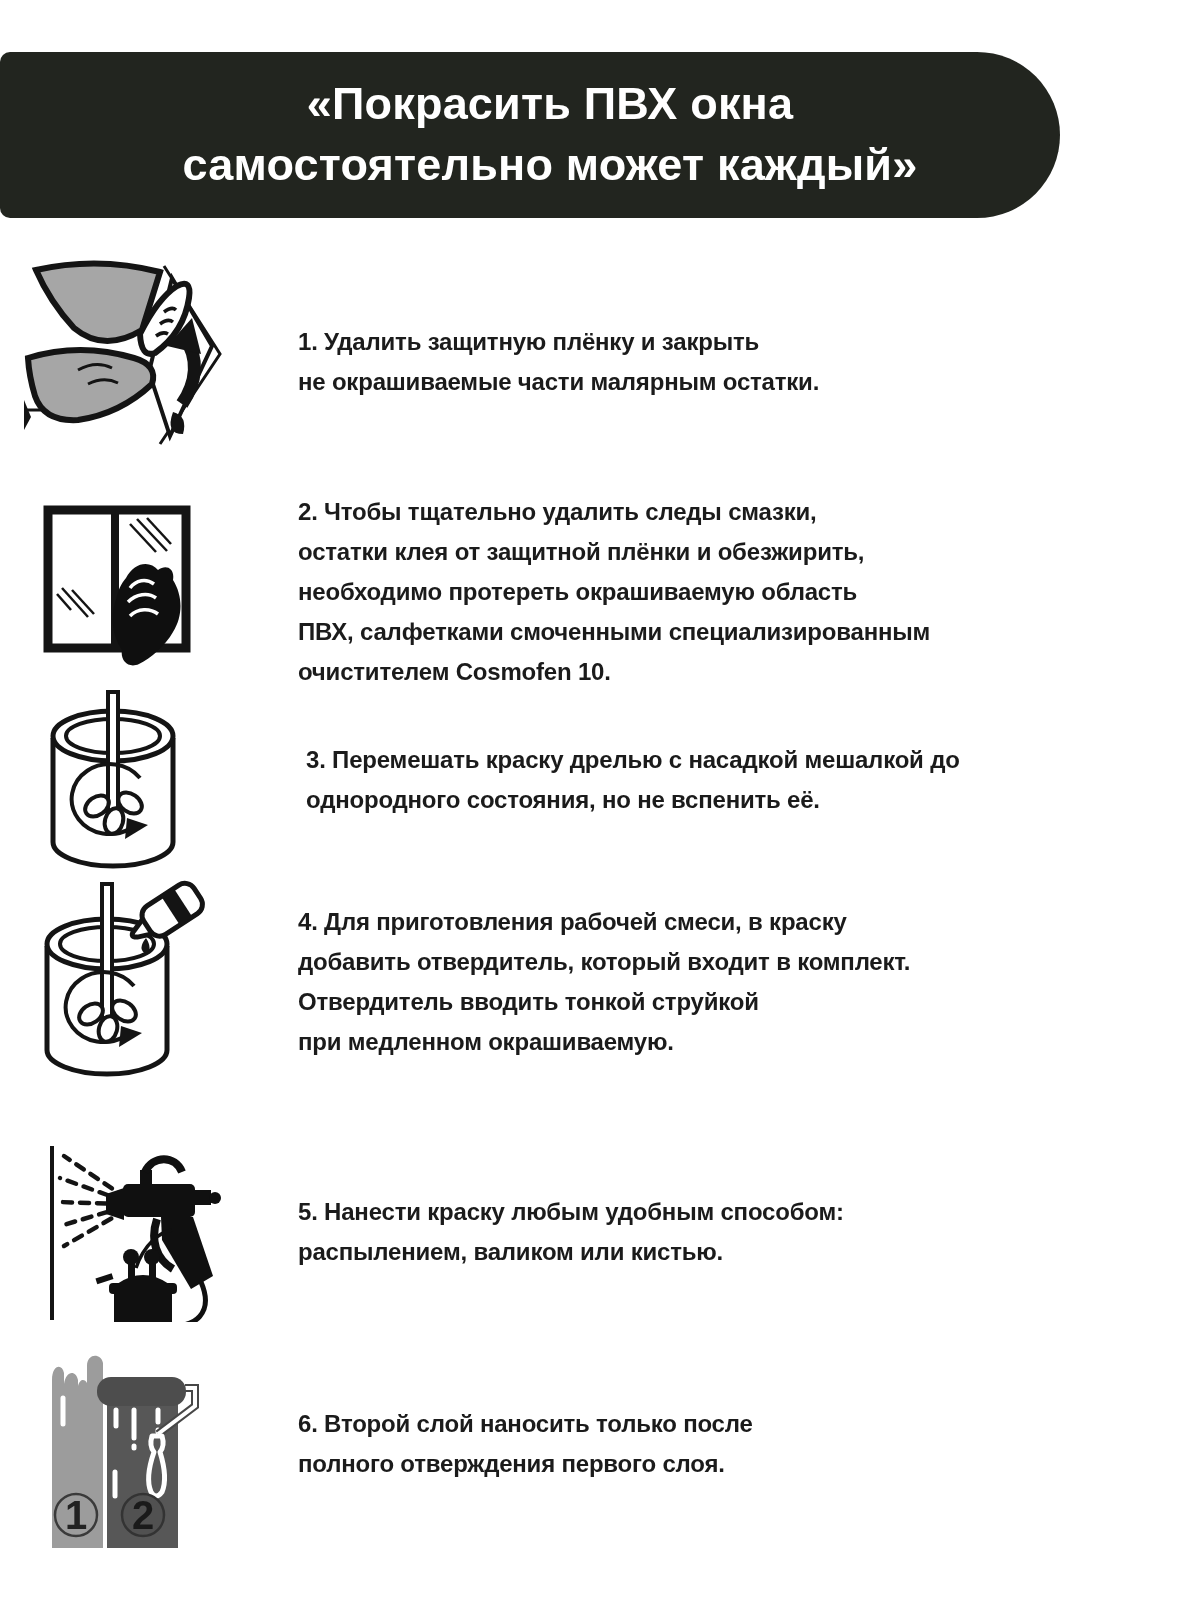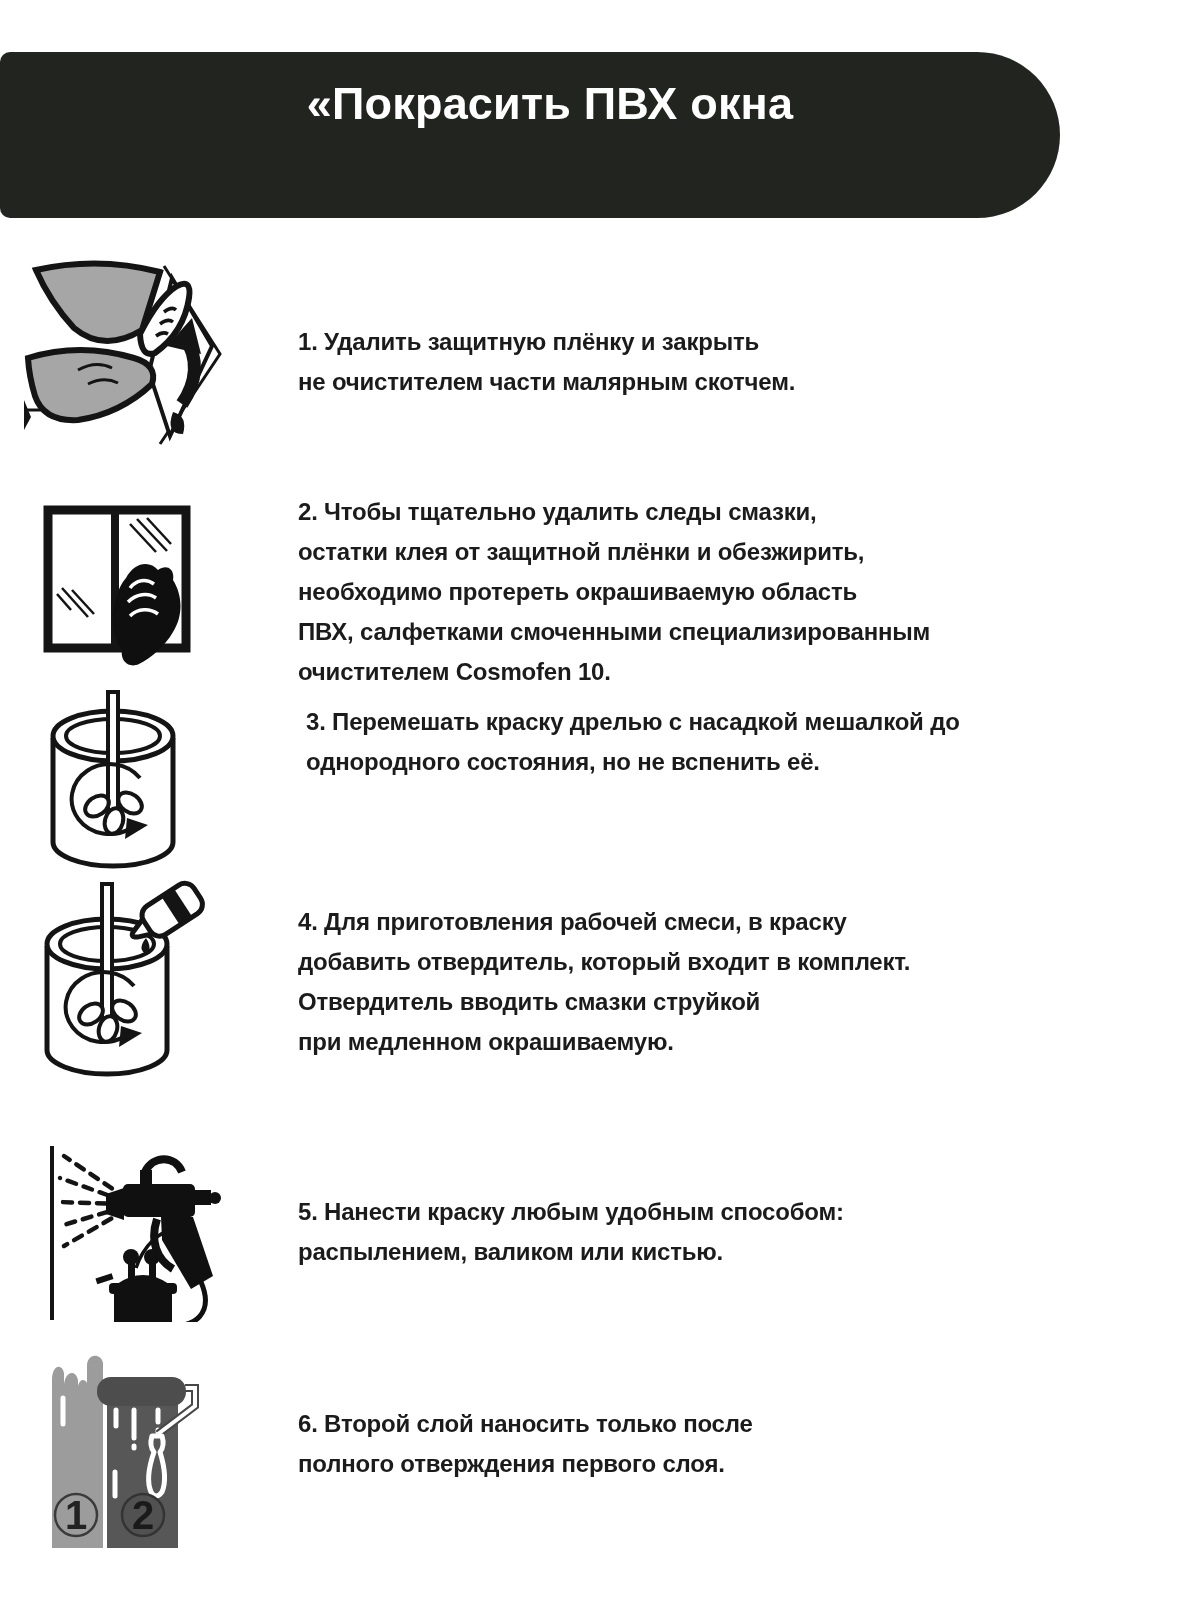--- a/index.html
+++ b/index.html
@@ -28,54 +28,55 @@
     position:absolute;
     font-size:24px; font-weight:700; color:#1b1b1b;
     line-height:40px; letter-spacing:-0.2px; white-space:nowrap;
   }
   .icon { position:absolute; }
   #icon1 { left:22px;  top:260px; }
   #text1 { left:298px; top:322px; }
   #icon2 { left:42px;  top:502px; }
   #text2 { left:298px; top:492px; }
   #icon3 { left:46px;  top:690px; }
-  #text3 { left:306px; top:702px; }
+  #text3 { left:306px; top:740px; }
   #icon4 { left:40px;  top:878px; }
   #text4 { left:298px; top:902px; }
   #icon5 { left:44px;  top:1140px; }
   #text5 { left:298px; top:1192px; }
   #icon6 { left:48px;  top:1350px; }
   #text6 { left:298px; top:1404px; }
 </style>
 </head>
 <body>
 
 <div class="page">
 
   <div class="banner">
     <div class="banner-line">«Покрасить ПВХ окна</div>
+    <div class="banner-line">самостоятельно может каждый»</div>
   </div>
 
   <svg id="icon1" class="icon" width="206" height="188" viewBox="0 0 206 188">
     <path d="M142,6 L198,94 L138,184" fill="none" stroke="#141414" stroke-width="3"></path>
     <line x1="2" y1="150" x2="46" y2="150" stroke="#141414" stroke-width="3"></line>
     <path d="M2,140 L9,157 L2,170 Z" fill="#141414"></path>
     <path d="M150,18 L190,86 L148,176 L127,112 Z" fill="#ffffff" stroke="#141414" stroke-width="4"></path>
     <path d="M14,10 Q76,-4 138,12 L120,70 Q82,93 52,68 Q28,42 14,10 Z" fill="#a6a6a6" stroke="#141414" stroke-width="6"></path>
     <path d="M118,74 Q136,38 155,26 Q170,18 167,38 Q162,72 133,93 Q119,98 118,74 Z" fill="#ffffff" stroke="#141414" stroke-width="6"></path>
     <path d="M142,52 q8,-6 12,-2 M138,64 q8,-6 13,-2 M134,76 q7,-5 12,-2" stroke="#141414" stroke-width="3.5" fill="none"></path>
     <path d="M6,98 Q58,82 112,98 Q136,105 130,124 Q98,154 56,160 Q22,162 13,136 Q7,116 6,98 Z" fill="#a6a6a6" stroke="#141414" stroke-width="6"></path>
     <path d="M56,110 q18,-10 34,-2 M66,124 q16,-8 30,-1" stroke="#141414" stroke-width="3" fill="none"></path>
     <path d="M160,144 C175,122 177,98 163,78" stroke="#141414" stroke-width="13" fill="none"></path>
     <polygon points="145,86 170,58 179,94" fill="#141414"></polygon>
     <path d="M151,152 q15,4 10,22 q-18,0 -10,-22 Z" fill="#141414"></path>
   </svg>
   <div id="text1" class="step-text">
     <div>1. Удалить защитную плёнку и закрыть</div>
-    <div>не очистителем части малярным скотчем.</div>
+    <div>не окрашиваемые части малярным остатки.</div>
   </div>
 
   <svg id="icon2" class="icon" width="152" height="166" viewBox="0 0 152 166">
     <rect x="6" y="8" width="138" height="138" fill="#ffffff" stroke="#141414" stroke-width="9"></rect>
     <line x1="73" y1="8" x2="73" y2="146" stroke="#141414" stroke-width="8"></line>
     <g stroke="#141414" stroke-width="2.5">
       <line x1="15" y1="92" x2="29" y2="108"></line>
       <line x1="20" y1="86" x2="46" y2="115"></line>
       <line x1="30" y1="88" x2="52" y2="112"></line>
       <line x1="88" y1="22" x2="114" y2="50"></line>
@@ -133,21 +134,21 @@
     <g transform="rotate(-33 130 32)">
       <path d="M104,24 L88,30 Q81,33 88,37 L104,43 Z" fill="#ffffff" stroke="#141414" stroke-width="5"></path>
       <rect x="102" y="16" width="60" height="34" rx="11" fill="#ffffff" stroke="#141414" stroke-width="5"></rect>
       <rect x="130" y="16" width="15" height="34" fill="#141414"></rect>
     </g>
     <path d="M106,60 q7,11 0,16 q-9,-5 0,-16 Z" fill="#141414"></path>
   </svg>
   <div id="text4" class="step-text">
     <div>4. Для приготовления рабочей смеси, в краску</div>
     <div>добавить отвердитель, который входит в комплект.</div>
-    <div>Отвердитель вводить смазки струйкой</div>
+    <div>Отвердитель вводить тонкой струйкой</div>
     <div>при медленном окрашиваемую.</div>
   </div>
 
   <svg id="icon5" class="icon" width="180" height="182" viewBox="0 0 180 182">
     <line x1="8" y1="6" x2="8" y2="180" stroke="#141414" stroke-width="4"></line>
     <g stroke="#141414" stroke-width="4.5" stroke-dasharray="9 8" stroke-linecap="round">
       <line x1="82" y1="58" x2="20" y2="16"></line>
       <line x1="80" y1="61" x2="16" y2="38"></line>
       <line x1="79" y1="64" x2="15" y2="62"></line>
       <line x1="80" y1="67" x2="16" y2="86"></line>

